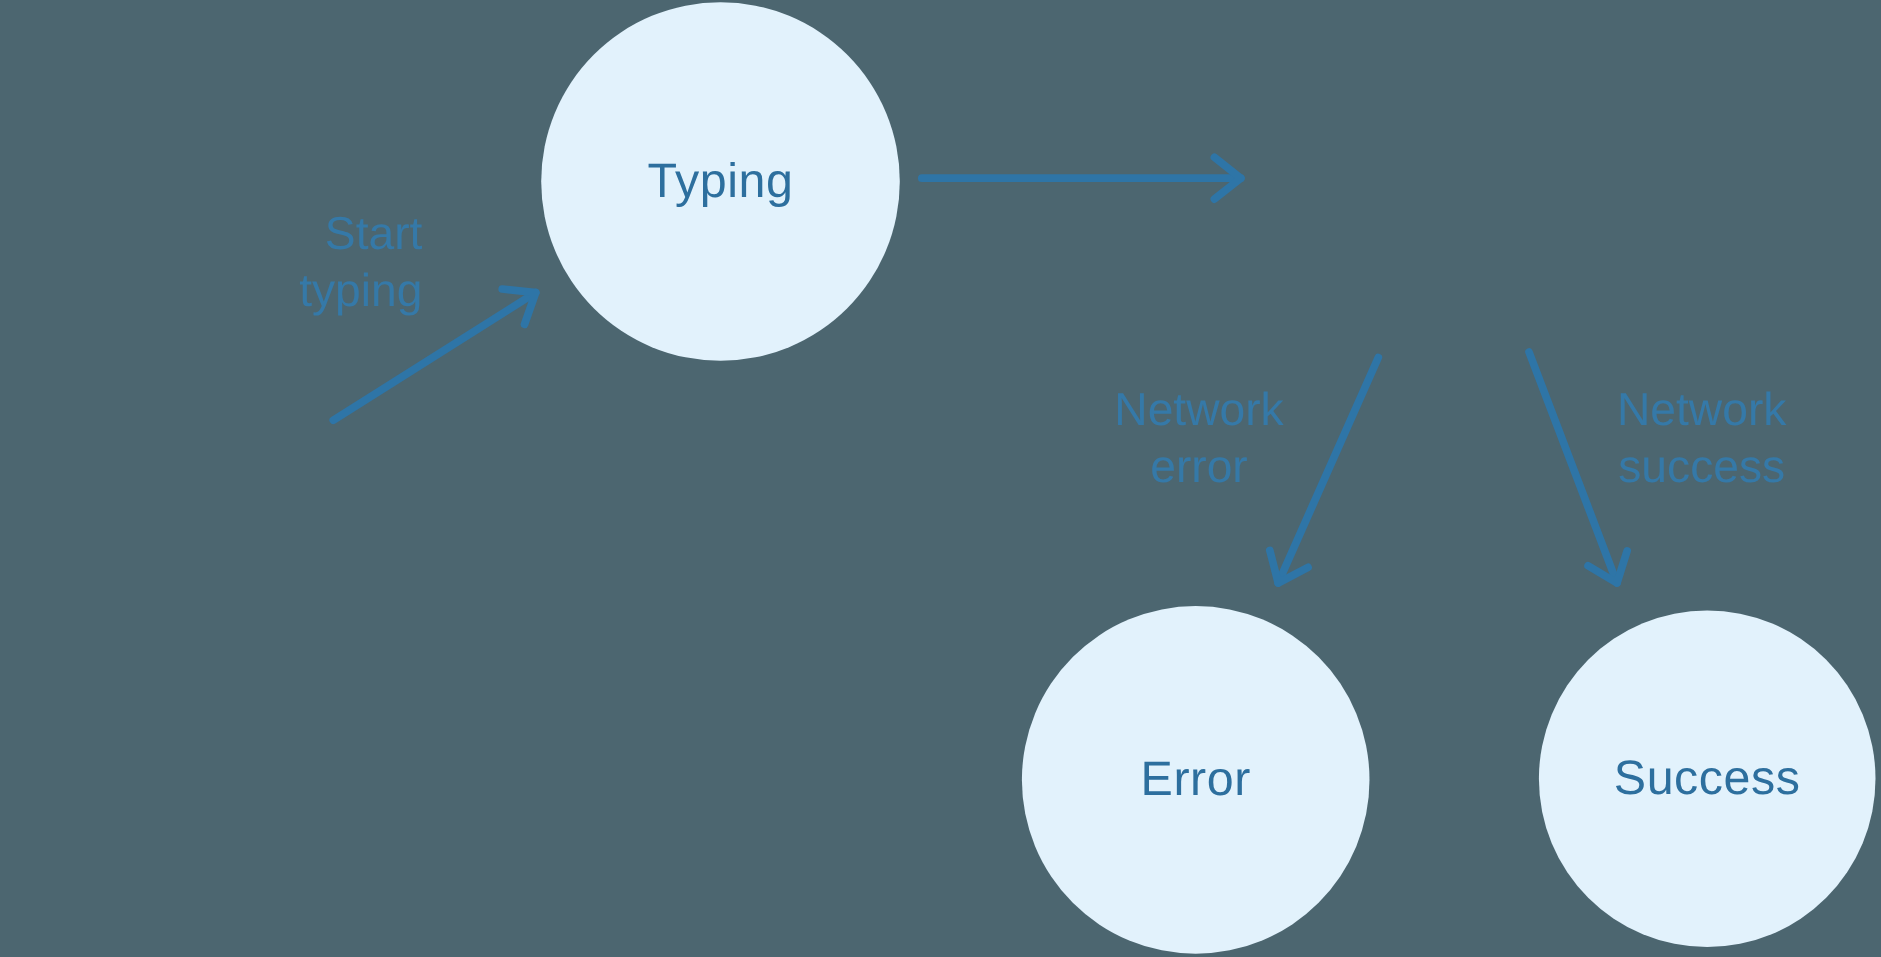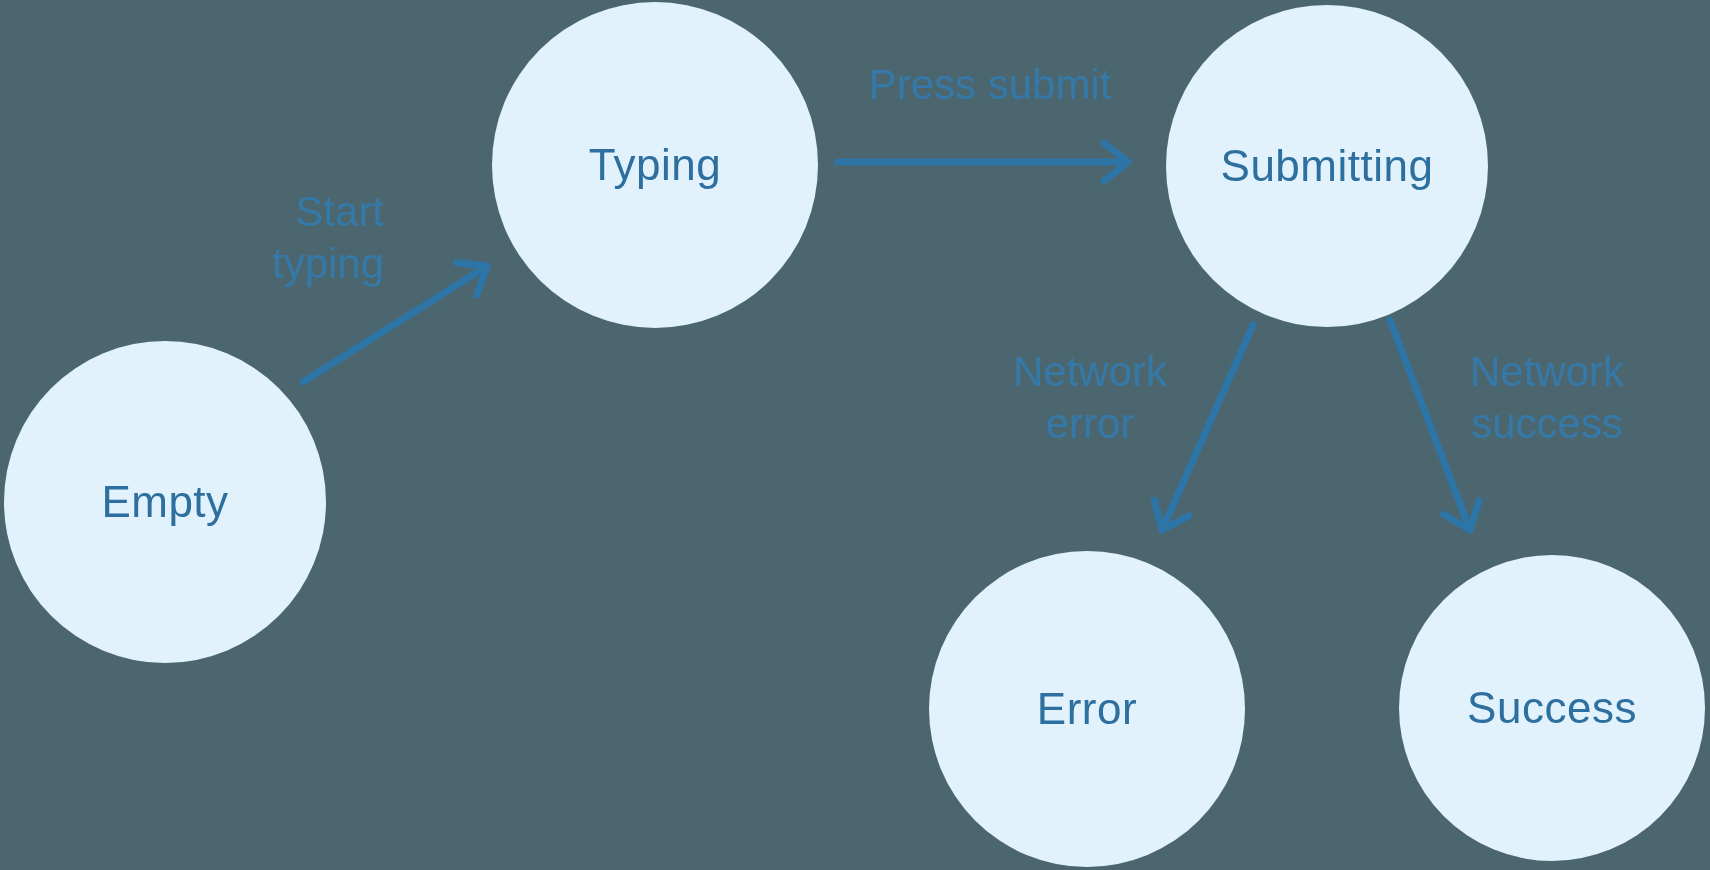--- a/index.html
+++ b/index.html
@@ -68,44 +68,37 @@
       <marker id="arrowhead" viewBox="-34 -28 42 56" refX="0" refY="0" markerWidth="42" markerHeight="56" orient="auto" markerUnits="userSpaceOnUse">
         <path d="M-24,-19 L0,0 L-24,19" fill="none" stroke="#2e75a7" stroke-width="7" stroke-linecap="round" stroke-linejoin="round"></path>
       </marker>
     </defs>
     <line x1="303" y1="382" x2="487" y2="266" stroke="#2e75a7" stroke-width="7" stroke-linecap="round" marker-end="url(#arrowhead)"></line>
     <line x1="838" y1="162" x2="1128" y2="162" stroke="#2e75a7" stroke-width="7" stroke-linecap="round" marker-end="url(#arrowhead)"></line>
     <line x1="1253" y1="325" x2="1162" y2="530" stroke="#2e75a7" stroke-width="7" stroke-linecap="round" marker-end="url(#arrowhead)"></line>
     <line x1="1390" y1="320" x2="1470" y2="530" stroke="#2e75a7" stroke-width="7" stroke-linecap="round" marker-end="url(#arrowhead)"></line>
   </svg>
 
-  <div class="state-node node-empty">
-    <span class="state-label">Empty</span>
-  </div>
 
   <div class="state-node node-typing">
     <span class="state-label">Typing</span>
   </div>
 
-  <div class="state-node node-submitting">
-    <span class="state-label">Submitting</span>
-  </div>
 
   <div class="state-node node-error">
     <span class="state-label">Error</span>
   </div>
 
   <div class="state-node node-success">
     <span class="state-label">Success</span>
   </div>
 
   <div class="edge-label label-start-typing">Start
 typing</div>
 
-  <div class="edge-label label-press-submit">Press submit</div>
 
   <div class="edge-label label-network-error">Network
 error</div>
 
   <div class="edge-label label-network-success">Network
 success</div>
 
 </div>
 
 </body></html>

